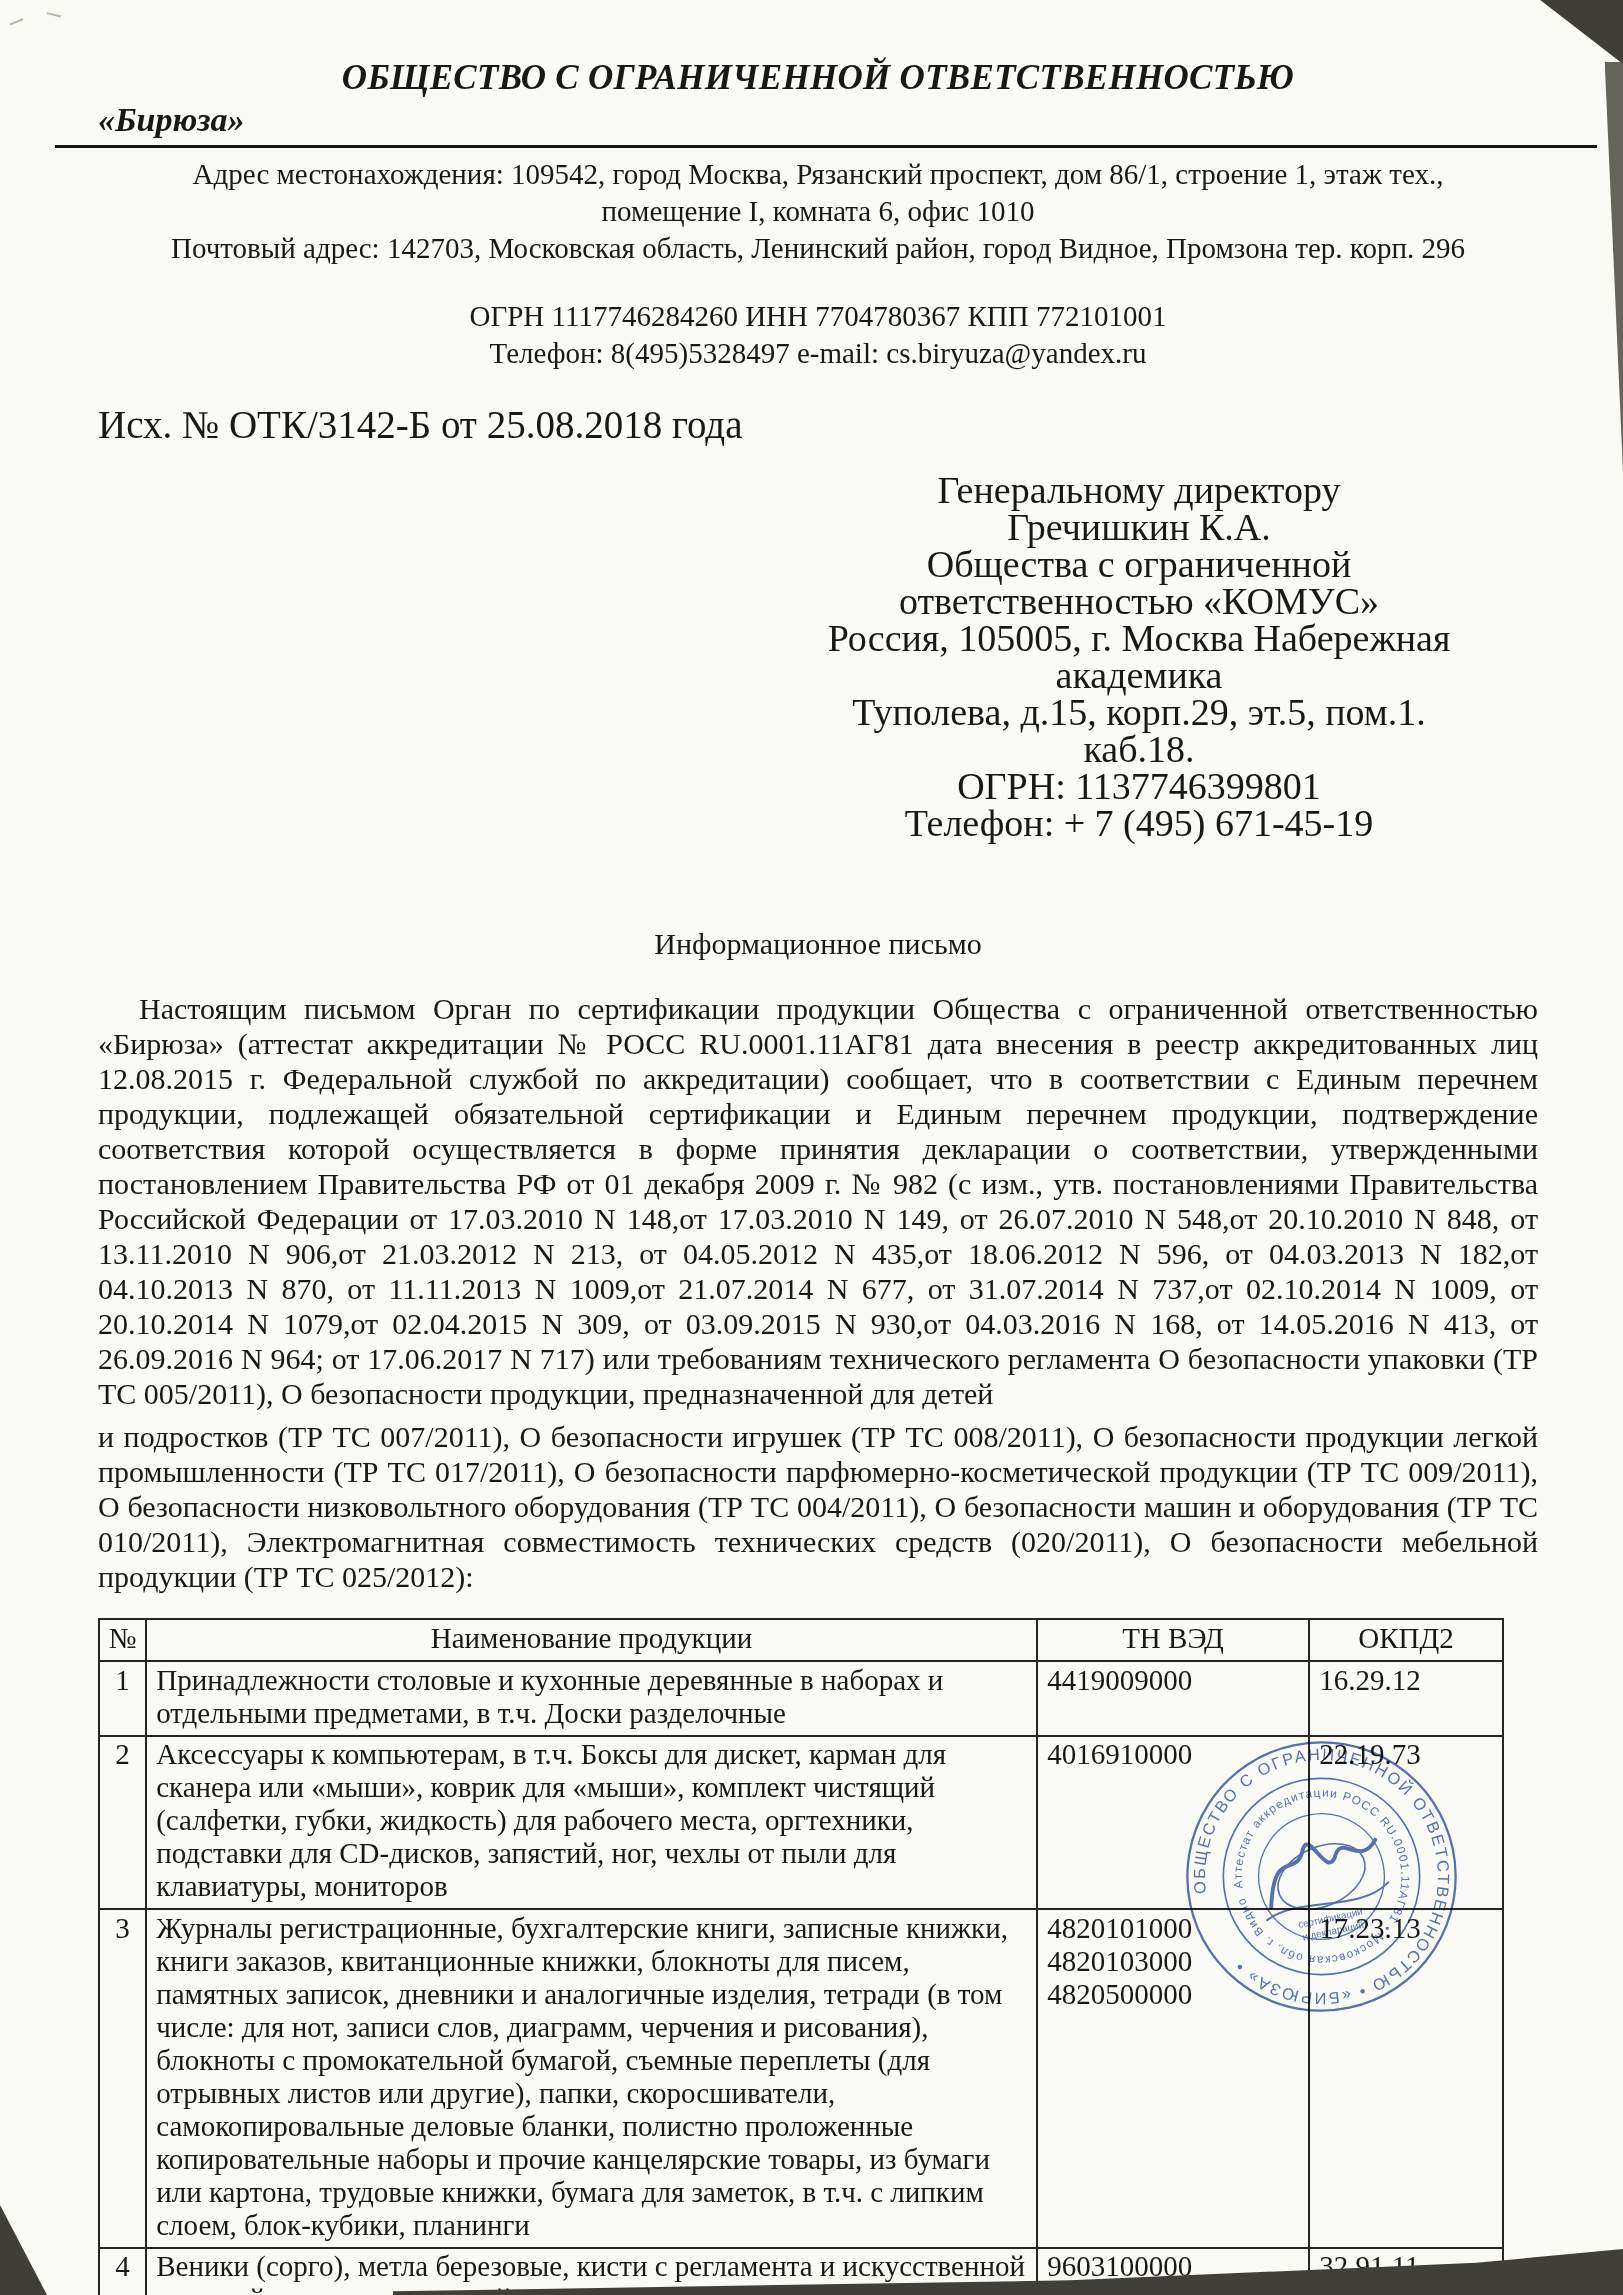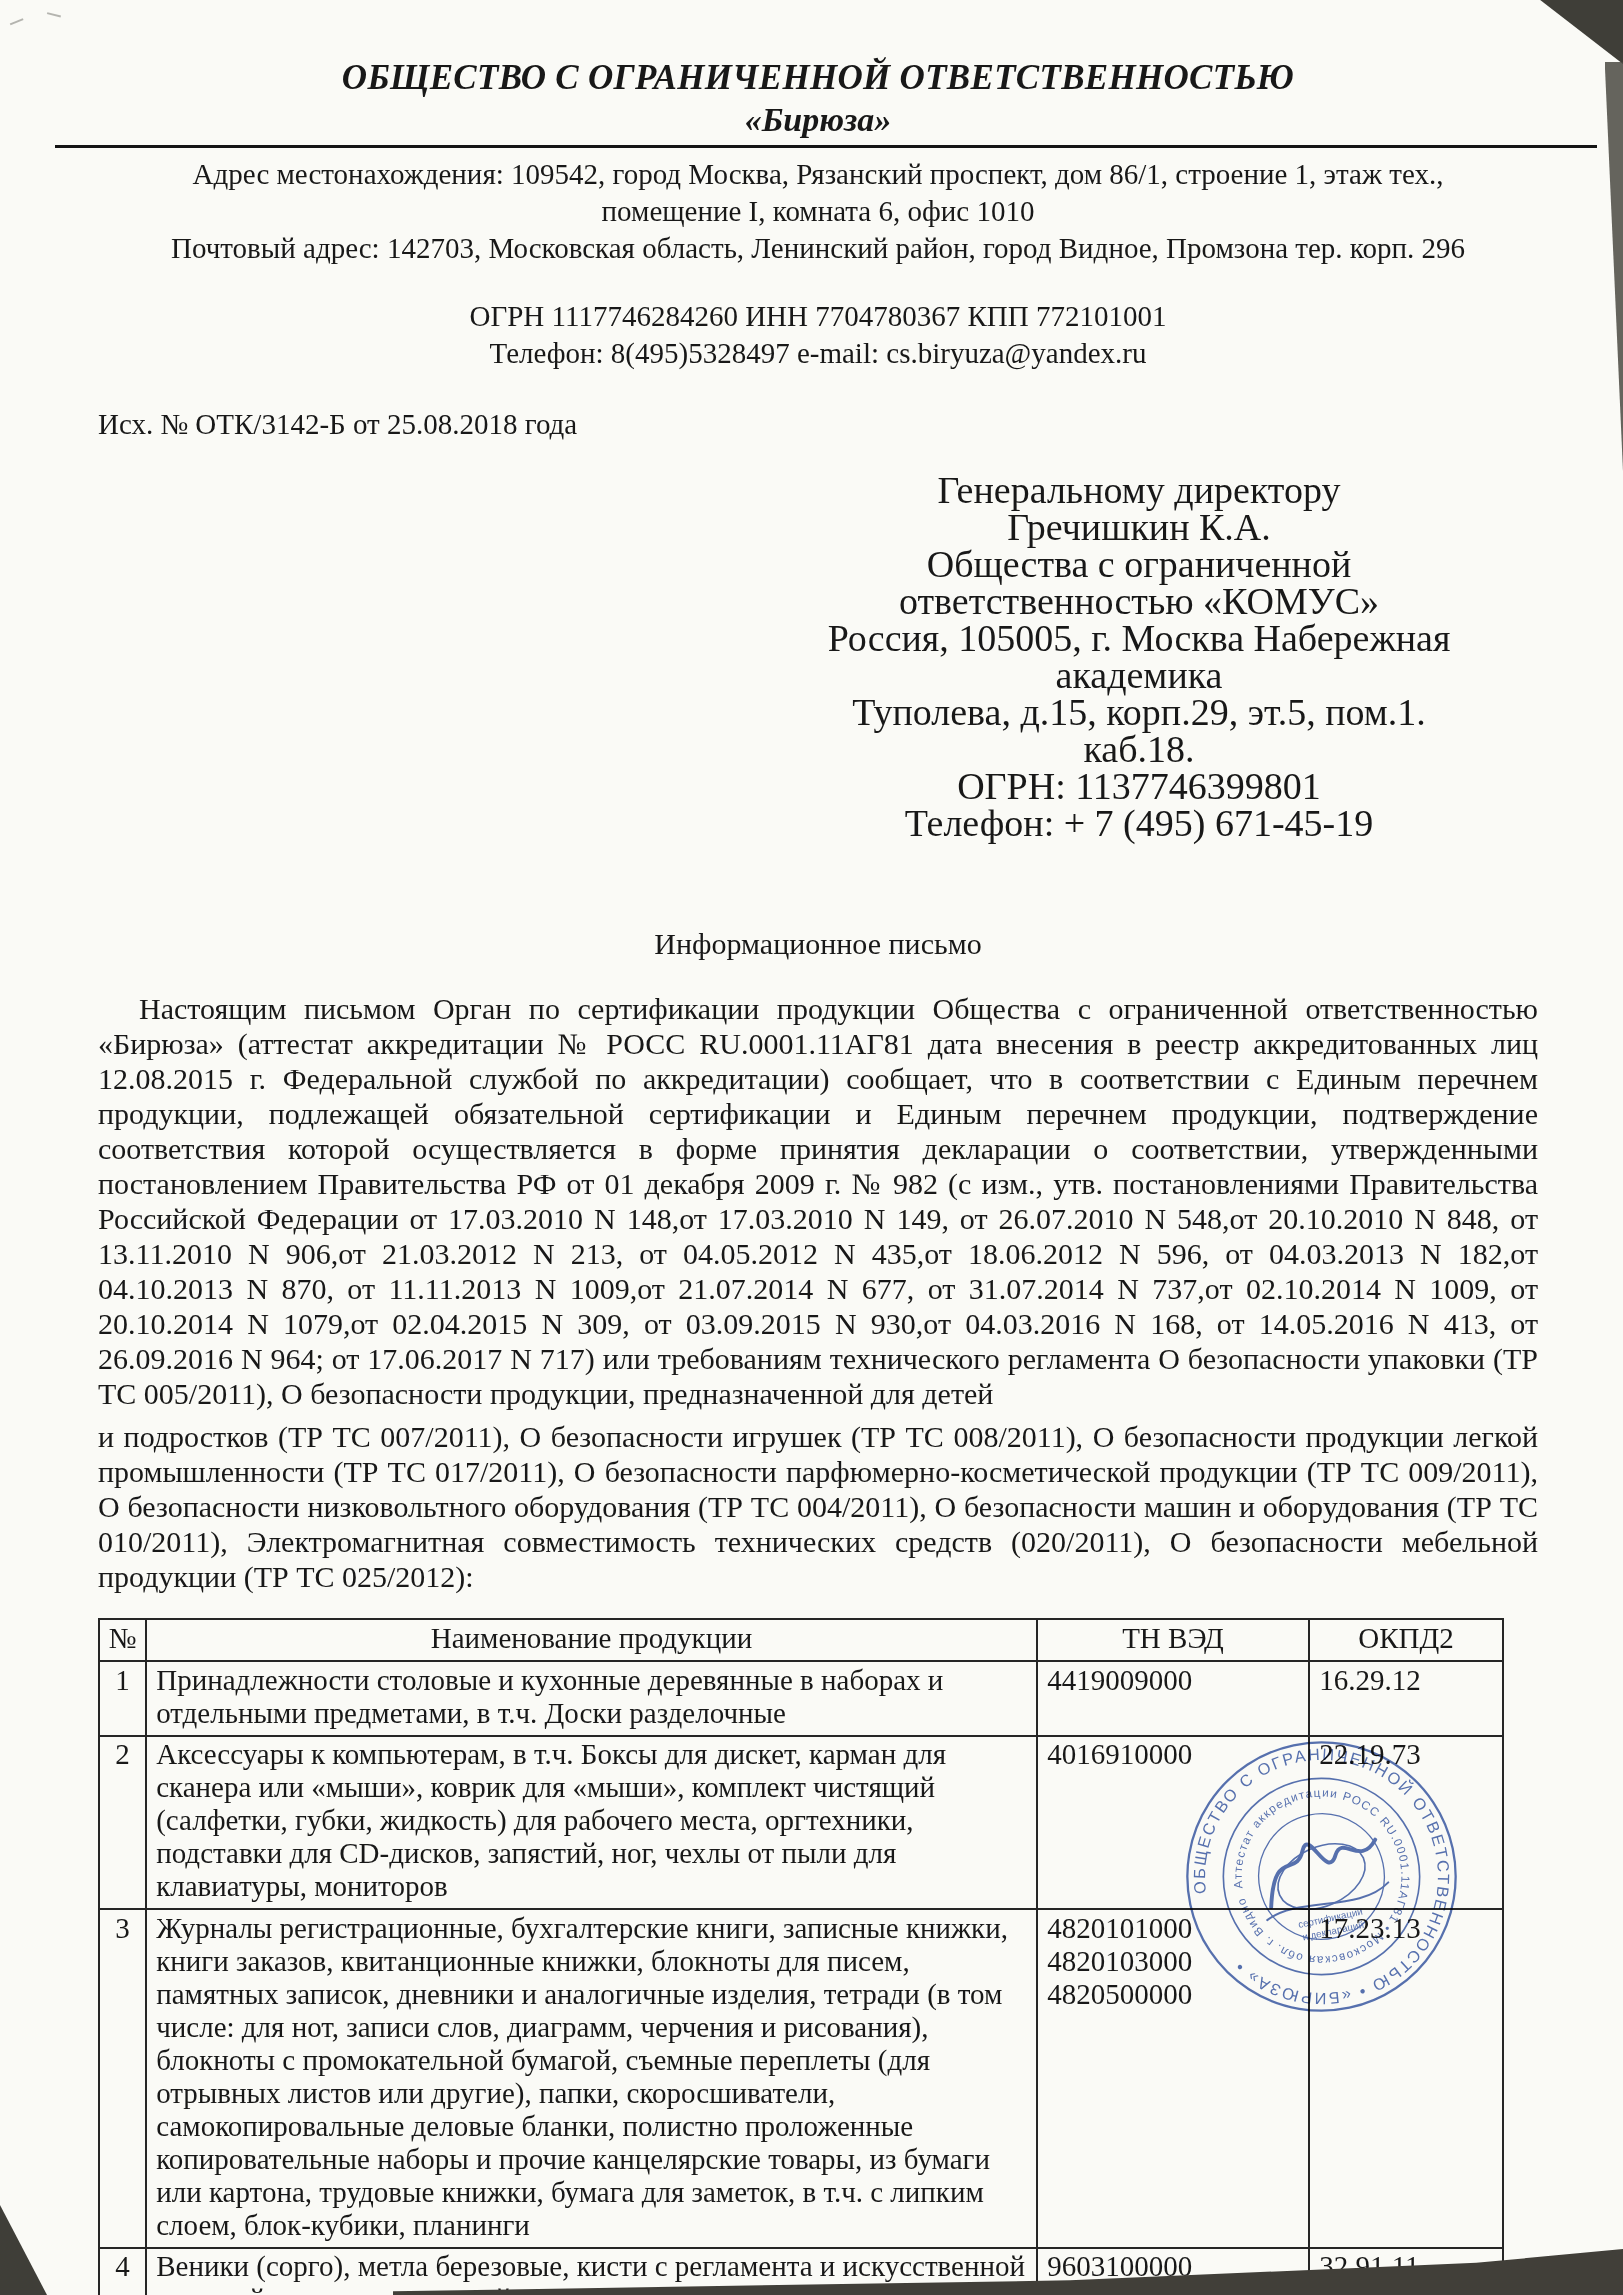--- a/index.html
+++ b/index.html
@@ -8,27 +8,27 @@
     width:1623px;height:2295px;
     background:#fafaf6;
     font-family:"Liberation Serif","DejaVu Serif",serif;
     color:#181818;
     overflow:hidden;
   }
   .content{padding:58px 85px 0 98px;}
 
   
   .org1{font:italic 700 35px/1.15 "Liberation Serif","DejaVu Serif",serif;text-align:center;letter-spacing:0.3px;}
-  .org2{font:italic 700 34px/1.1 "Liberation Serif","DejaVu Serif",serif;text-align:center;margin-top:2.6px;}
+  .org2{font:italic 700 34px/1.1 "Liberation Serif","DejaVu Serif",serif;text-align:left;margin-top:2.6px;}
   .rule{height:3.3px;background:#141414;margin:6.5px -59px 7.9px -43px;}
   .addr{font-size:29px;line-height:37px;text-align:center;}
   .reg{margin-top:31px;}
   .prewrap{white-space:pre-line;}
 
-  .ref{margin-top:34px;font-size:29px;line-height:37px;text-align:left;}
+  .ref{margin-top:34px;font-size:39px;line-height:37px;text-align:left;}
 
   .recipient{margin:29px 62px 0 auto;width:674px;text-align:center;font-size:38px;line-height:37px;}
 
   .title{margin:84px 0 0;text-align:center;font-size:30px;line-height:36px;font-weight:400;}
 
   .bodyp{margin:0;text-align:justify;font-size:30px;line-height:35px;}
   .p1{margin-top:29px;text-indent:41px;}
   .p2{margin-top:8px;}
 
   

